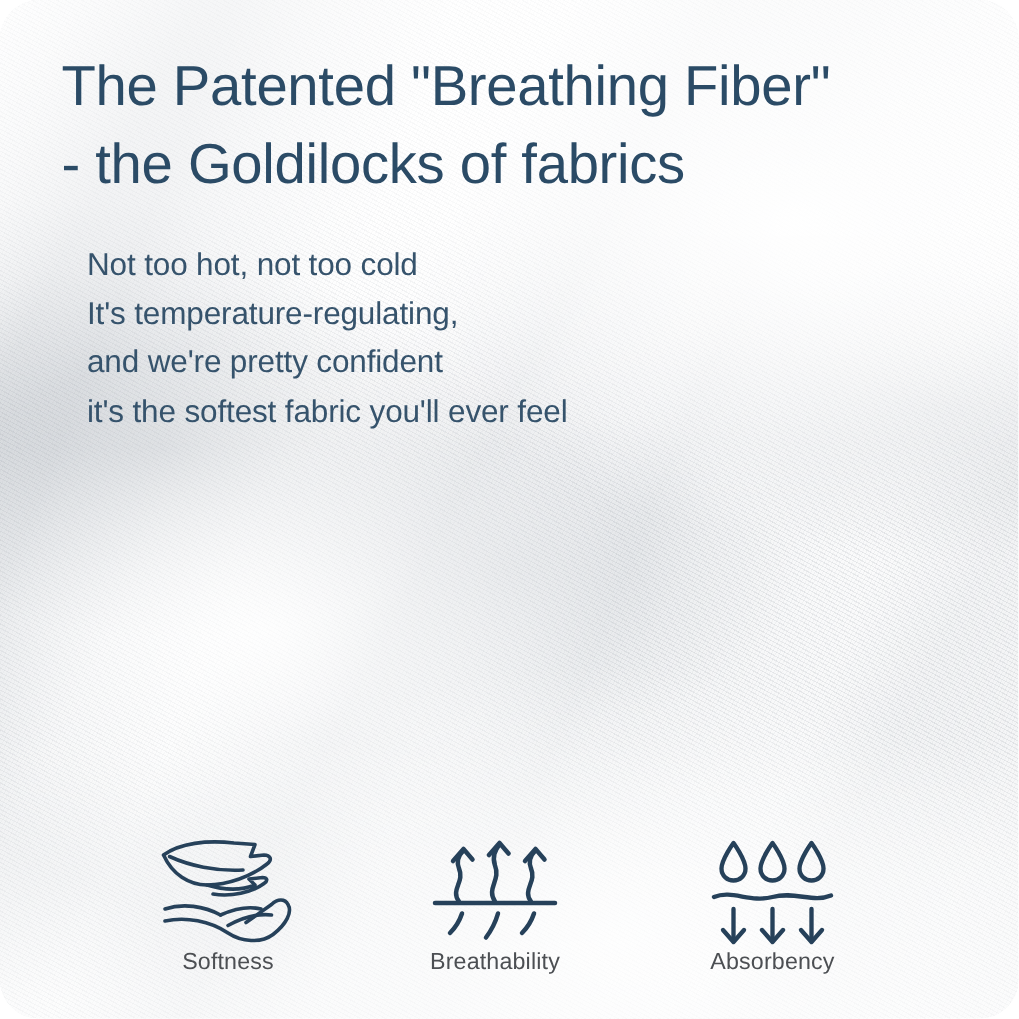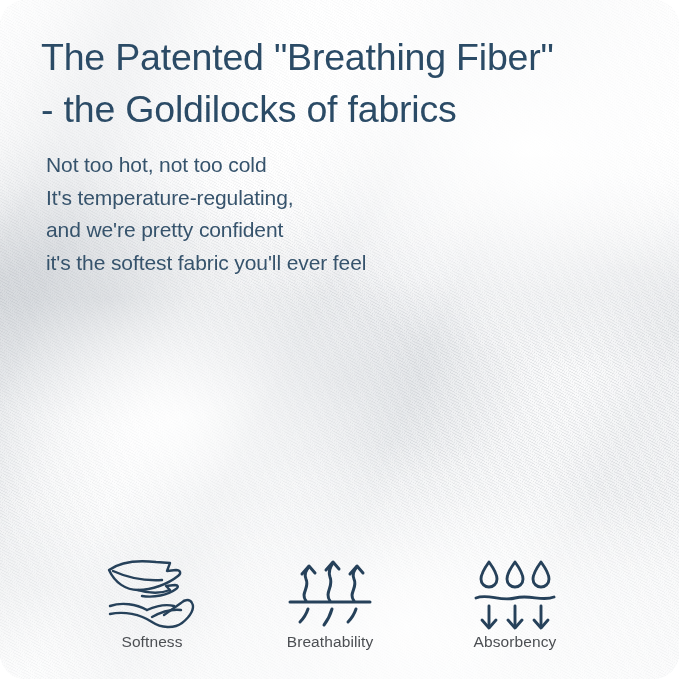--- a/index.html
+++ b/index.html
@@ -153,21 +153,21 @@
     line-height: 52px;
     letter-spacing: -0.2px;
     white-space: pre-line;
   }
 
   .subcopy {
     position: absolute;
     left: 42px;
     top: 145px;
     width: 600px;
-    margin: 4px;
+    margin: 16px;
     color: #36536c;
     font-size: 21px;
     font-weight: 400;
     line-height: 32.5px;
     letter-spacing: -0.1px;
     white-space: pre-line;
   }
 
   
   .features {

